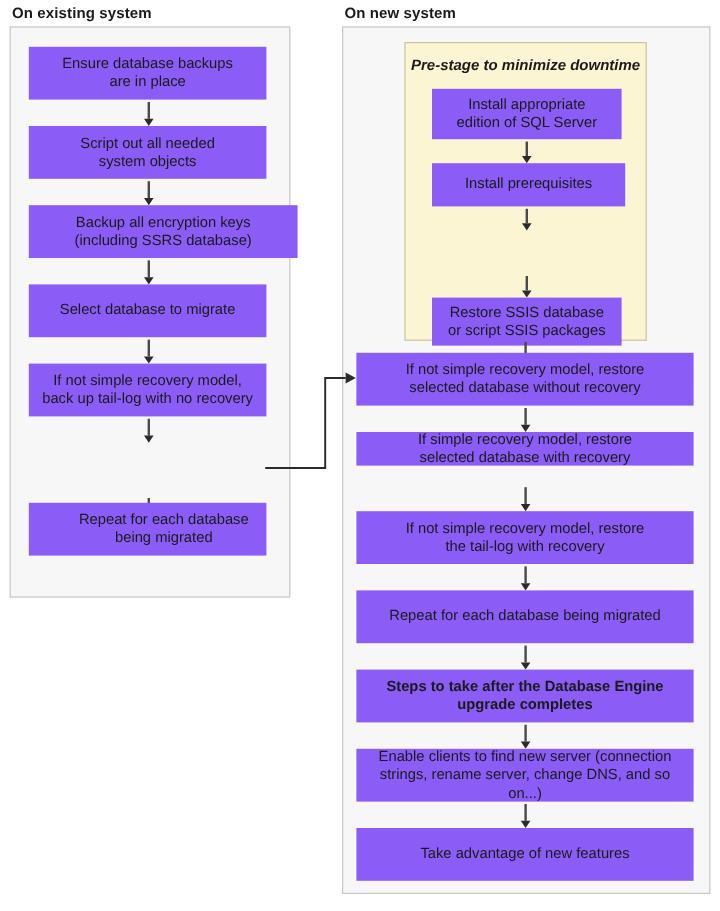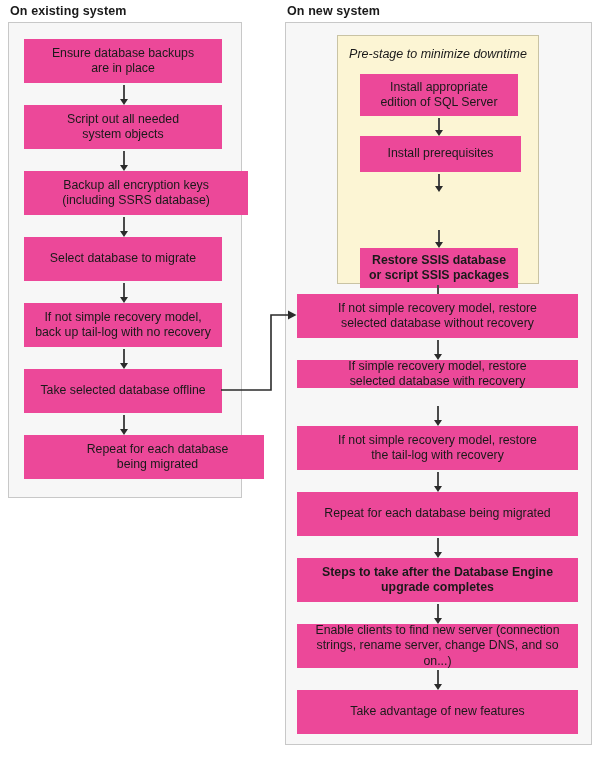--- a/index.html
+++ b/index.html
@@ -45,28 +45,28 @@
     border: 1px solid #c9c3a4;
     box-sizing: border-box;
   }
   .prestage-title {
     position: absolute;
     left: 0;
     top: 11px;
     width: 100%;
     text-align: center;
     font-size: 12.5px;
-    font-weight: normal;
+    font-weight: bold;
     font-style: italic;
     color: #1a1a1a;
   }
 
   .node {
     position: absolute;
-    background: #ec4899;
+    background: #8b5cf6;
     box-sizing: border-box;
     display: flex;
     align-items: center;
     justify-content: center;
     text-align: center;
     font-size: 12.3px;
     line-height: 15.5px;
     color: #1a1a1a;
     padding: 0 6px;
     white-space: pre-line;
@@ -134,27 +134,26 @@
       <div class="head"></div>
   </div>
 
   <div class="node" style="left:15px;  top:280px; width:198px; height:44px;">If not simple recovery model,
 back up tail-log with no recovery</div>
   <div class="arrow" style="left:110px; top:326px; height:20px;">
     <div class="stem" style="height:14px;"></div>
       <div class="head"></div>
   </div>
 
-  <div class="node" style="left:15px;  top:346px; width:198px; height:44px;">Take selected database offline</div>
   <div class="arrow" style="left:110px; top:392px; height:20px;">
     <div class="stem" style="height:14px;"></div>
       <div class="head"></div>
   </div>
 
-  <div class="node" style="left:15px;  top:412px; width:240px; height:44px;padding-left:33px;">Repeat for each database
+  <div class="node" style="left:15px;  top:396px; width:198px; height:44px;padding-left:33px;">Repeat for each database
 being migrated</div>
 </div>
 
 <div class="panel" id="panel-right">
 
   <div class="prestage">
     <div class="prestage-title">Pre-stage to minimize downtime</div>
 
     <div class="node" style="left:22px; top:38px;  width:158px; height:42px;">Install appropriate
 edition of SQL Server</div>
@@ -167,21 +166,21 @@
     <div class="arrow" style="left:96px; top:138px; height:18px;">
       <div class="stem" style="height:12px;"></div>
         <div class="head"></div>
     </div>
 
     <div class="arrow" style="left:96px; top:194px; height:18px;">
       <div class="stem" style="height:12px;"></div>
         <div class="head"></div>
     </div>
 
-    <div class="node" style="left:22px; top:212px; width:158px; height:40px;font-weight:bold;">Restore SSIS database
+    <div class="node" style="left:22px; top:212px; width:158px; height:40px;">Restore SSIS database
 or script SSIS packages</div>
   </div>
 
   <div class="arrow" style="left:147px; top:262px; height:22px;">
     <div class="stem" style="height:16px;"></div>
       <div class="head"></div>
   </div>
 
   <div class="node" style="left:11px;  top:271px; width:281px; height:44px;">If not simple recovery model, restore
 selected database without recovery</div>

